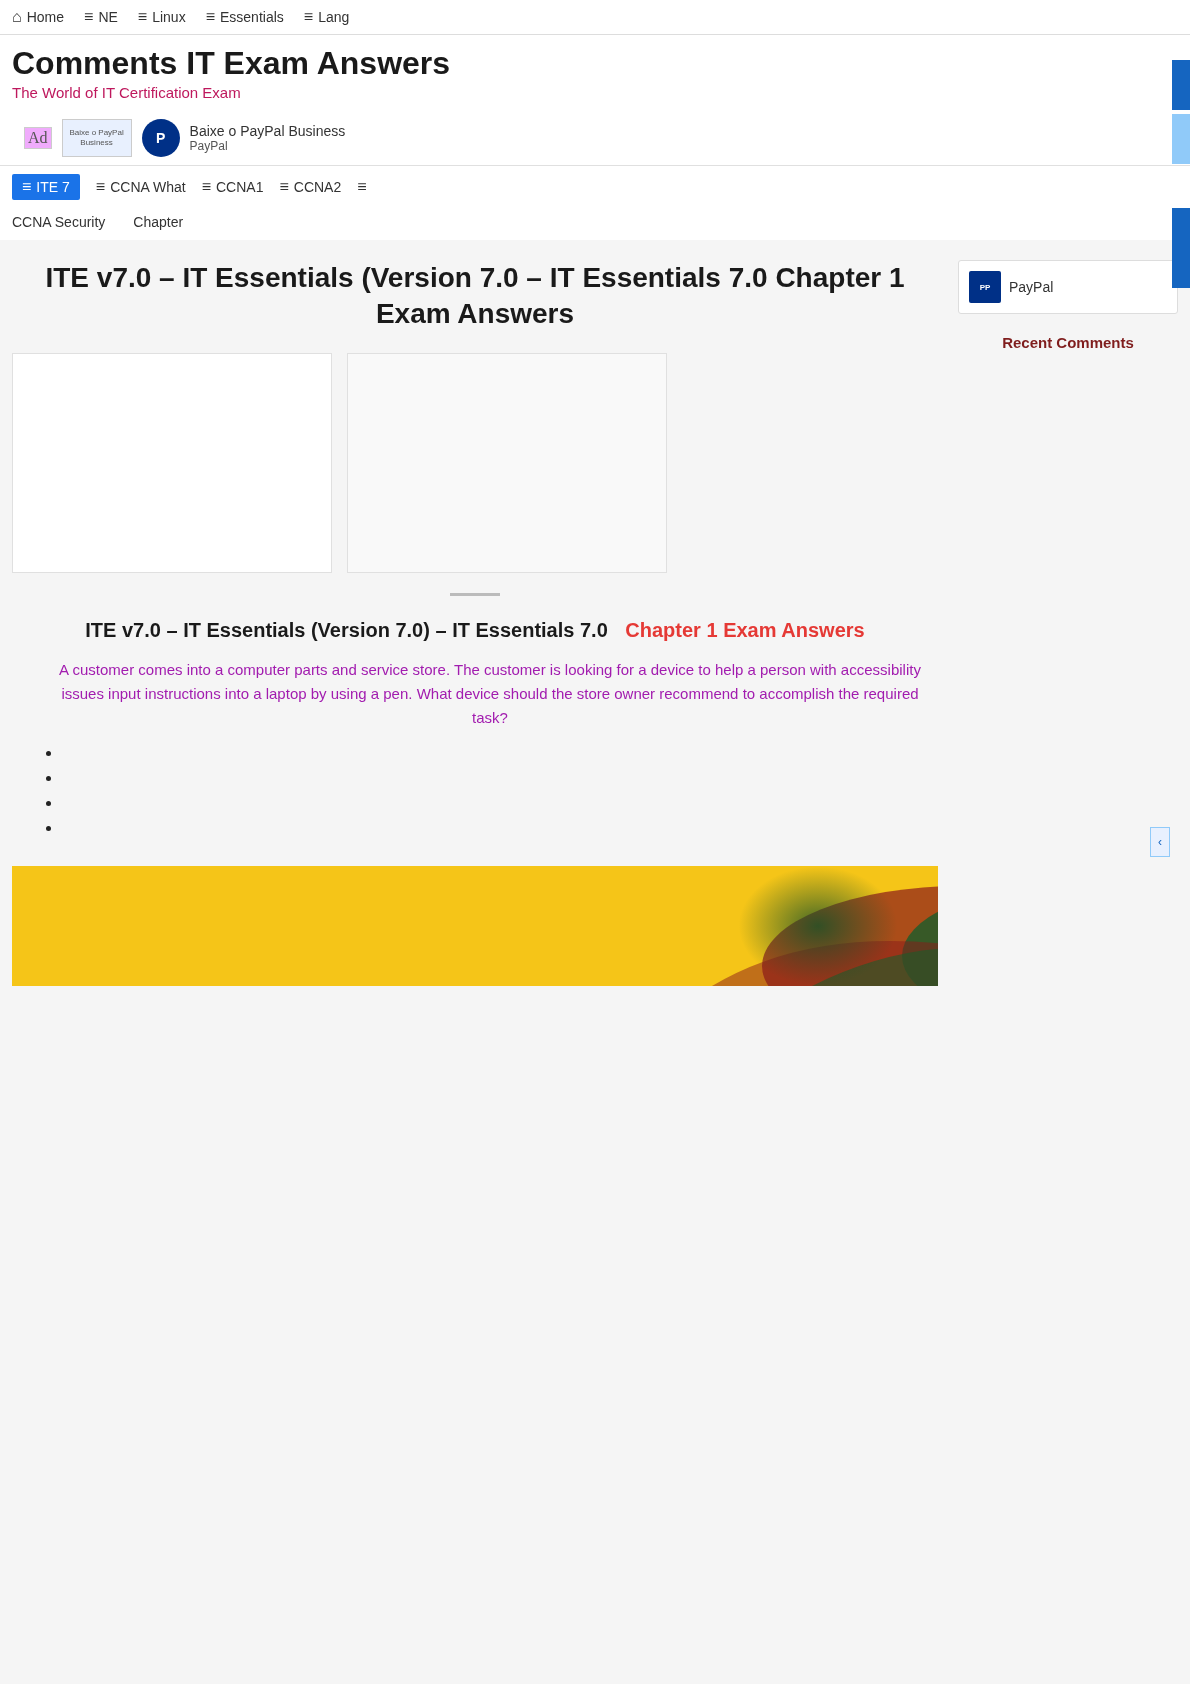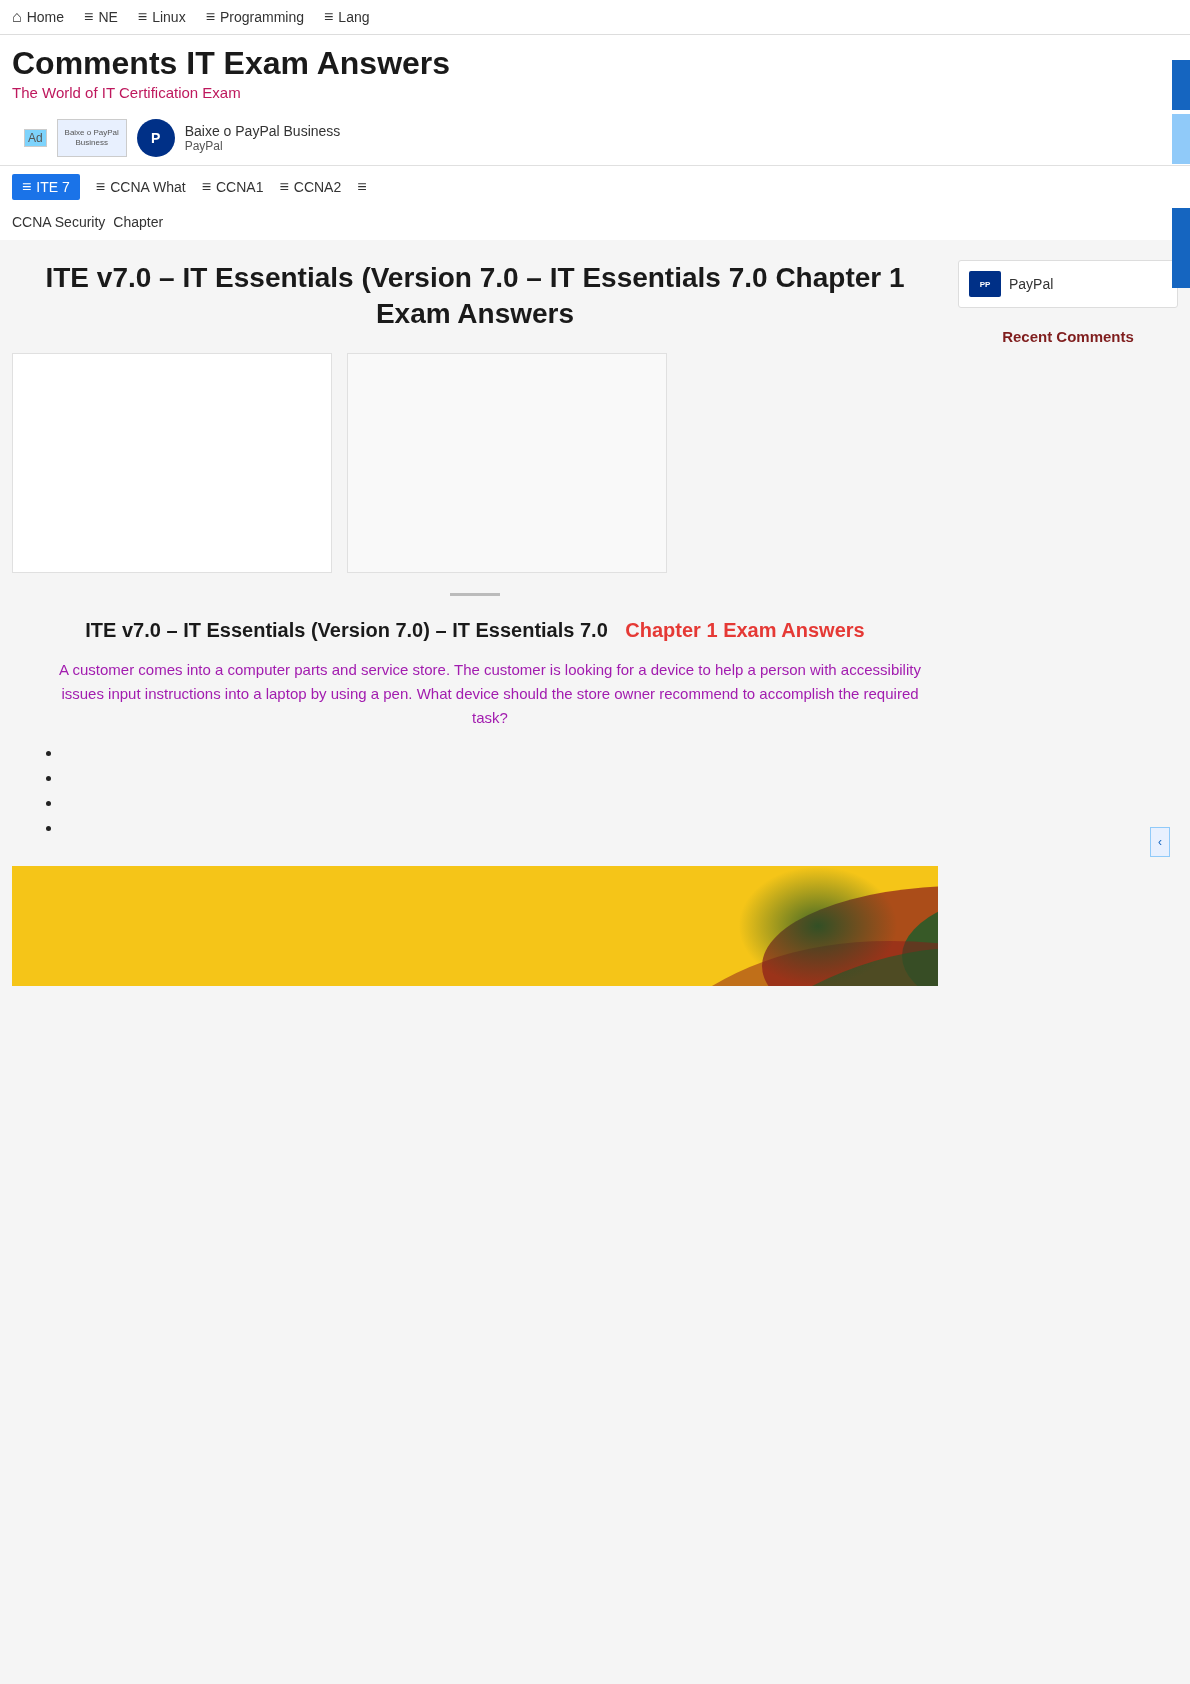--- a/index.html
+++ b/index.html
@@ -61,25 +61,26 @@
 
     
     .ad-bar {
       background: #fff;
       padding: 8px 12px;
       display: flex;
       align-items: center;
       gap: 10px;
     }
     .ad-badge {
-      background: #7dd3fc;
+      background: #f0abfc;
       border: 1px solid #ccc;
-      font-size: 12px;
+      font-size: 16px;
       padding: 1px 3px;
       color: #555;
+      font-family: Liberation Serif, serif;
     }
     .ad-logo-box {
       background: #e8f0fe;
       border: 1px solid #ccc;
       width: 70px;
       height: 38px;
       display: flex;
       align-items: center;
       justify-content: center;
       font-size: 9px;
@@ -115,21 +116,21 @@
     }
     .secondary-nav-row1 {
       display: flex;
       align-items: center;
       gap: 16px;
       padding: 8px 0;
       flex-wrap: wrap;
     }
     .secondary-nav-row2 {
       display: flex;
-      gap: 8px;
+      gap: 28px;
       padding: 6px 0 10px 0;
     }
     .sec-nav-item {
       display: flex;
       align-items: center;
       gap: 5px;
       font-size: 14px;
       color: #333;
       cursor: pointer;
       white-space: nowrap;
@@ -261,21 +262,21 @@
       padding: 10px;
       background: #fff;
       border: 1px solid #ddd;
       border-radius: 3px;
       margin-bottom: 20px;
       font-size: 14px;
       color: #333;
     }
     .paypal-small-icon {
       width: 32px;
-      height: 26px;
+      height: 32px;
       background: #003087;
       display: flex;
       align-items: center;
       justify-content: center;
       font-size: 8px;
       color: #fff;
       font-weight: bold;
       border-radius: 2px;
     }
     .sidebar-section-title {
@@ -341,21 +342,21 @@
     <div class="nav-item">
       <span class="hamburger-icon">≡</span>
       <span>NE</span>
     </div>
     <div class="nav-item">
       <span class="hamburger-icon">≡</span>
       <span>Linux</span>
     </div>
     <div class="nav-item">
       <span class="hamburger-icon">≡</span>
-      <span>Programming</span>
+      <span>Essentials</span>
     </div>
     <div class="nav-item">
       <span class="hamburger-icon">≡</span>
       <span>Lang</span>
     </div>
   </div>
 </div>
 
 <div class="site-header">
   <div class="site-title">Comments IT Exam Answers</div>

